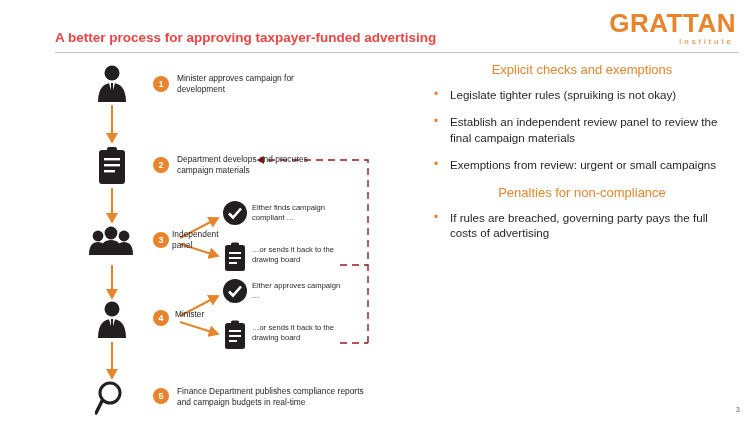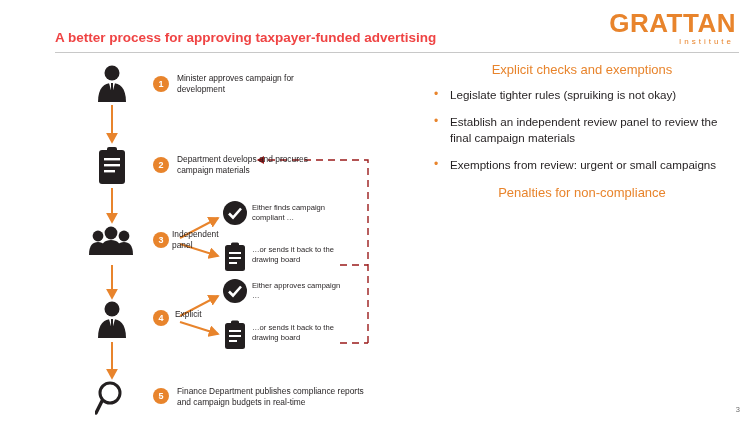--- a/index.html
+++ b/index.html
@@ -260,21 +260,21 @@
   <div class="step">
     <div class="glyph" style="left:42px; top:240px;">
       <svg width="34" height="40" viewBox="0 0 34 40">
         <circle cx="17" cy="9" r="7.5" fill="#231f20"></circle>
         <path d="M3,38 C3,24 9,19 17,19 C25,19 31,24 31,38 Z" fill="#231f20"></path>
         <path d="M14,19 L17,30 L20,19 Z" fill="#ffffff"></path>
         <rect x="16" y="19" width="2" height="12" fill="#231f20"></rect>
       </svg>
     </div>
     <div class="badge" style="left:103px; top:250px;">4</div>
-    <div class="steplabel" style="left:125px; top:249px; width:62px;">Explicit</div>
+    <div class="steplabel" style="left:125px; top:249px; width:62px;">Minister</div>
 
     <div class="subicon" style="left:172px; top:218px;">
       <svg width="26" height="26" viewBox="0 0 26 26">
         <circle cx="13" cy="13" r="12" fill="#231f20"></circle>
         <path d="M7,13.5 L11,17.5 L19,8.5" fill="none" stroke="#ffffff" stroke-width="2.6"></path>
       </svg>
     </div>
     <div class="sublabel" style="left:202px; top:221px; width:96px;">Either approves campaign …</div>
 
     <div class="subicon" style="left:172px; top:260px;">
@@ -304,15 +304,18 @@
 
 <div class="right">
   <div class="sec-head">Explicit checks and exemptions</div>
   <ul class="bullets">
     <li>Legislate tighter rules (spruiking is not okay)</li>
     <li>Establish an independent review panel to review the final campaign materials</li>
     <li>Exemptions from review: urgent or small campaigns</li>
   </ul>
 
   <div class="sec-head second">Penalties for non-compliance</div>
+  <ul class="bullets">
+    <li>If rules are breached, governing party pays the full costs of advertising</li>
+  </ul>
 </div>
 
 <div class="pagenum">3</div>
 
 </body></html>

